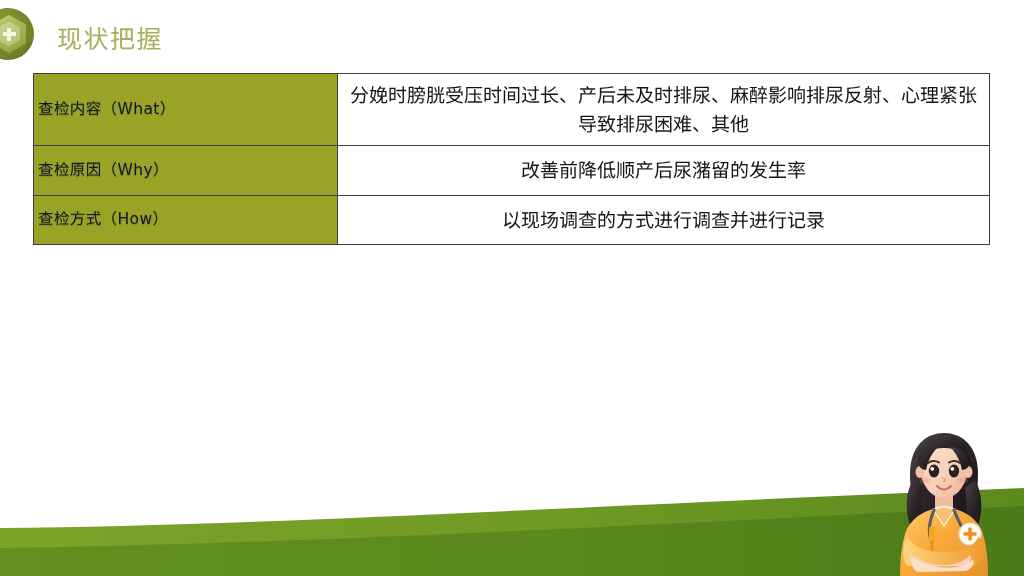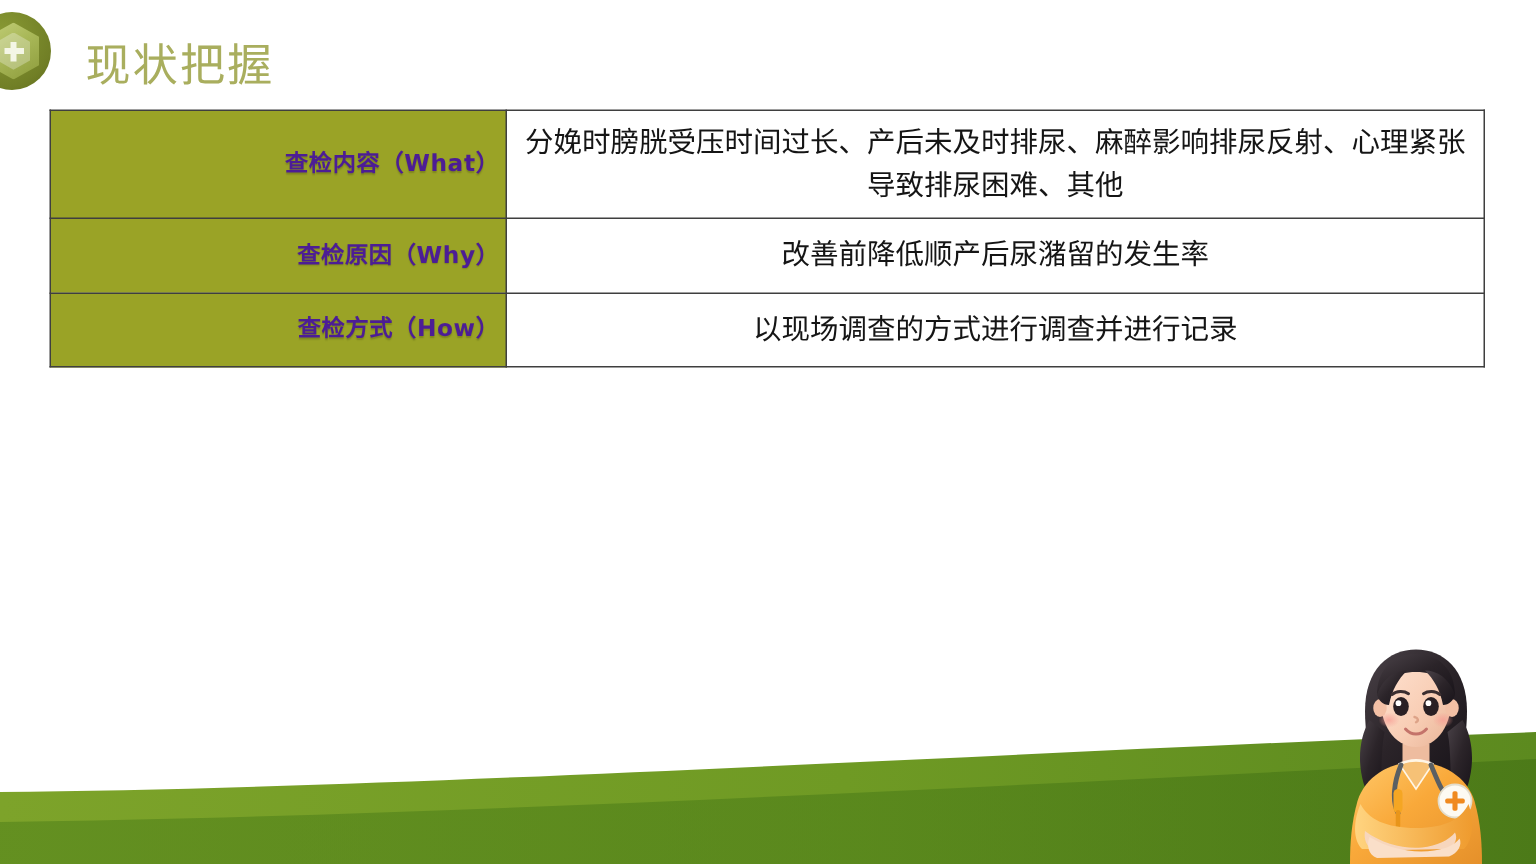--- a/index.html
+++ b/index.html
@@ -54,21 +54,21 @@
   #logo-cross-v, #logo-cross-h {
     position:absolute;
     background:#f4f6e6;
   }
   #logo-cross-v { width:3.5px; height:13px; }
   #logo-cross-h { width:13px; height:3.5px; }
 
   #slide-title {
     position:absolute;
     left:57px; top:19px;
-    font-size:30px;
+    font-size:25px;
     letter-spacing:1.5px;
     color:#a9ae5e;
     font-family:"DejaVu Sans","Liberation Sans",sans-serif;
     white-space:nowrap;
   }
 
   
   #wave-layer {
     position:absolute;
     left:0; bottom:0;
@@ -91,24 +91,24 @@
   }
 
   table#check-table td {
     border:1px solid #3f3f3f;
     vertical-align:middle;
   }
 
   td.label-cell {
     width:304px;
     background:#9aa326;
-    color:#4c1d95;
-    font-weight:bold;
+    color:#0f172a;
+    font-weight:normal;
     font-size:15.5px;
-    text-align:right;
+    text-align:left;
     letter-spacing:0.4px;
     text-shadow:0 1px 1px rgba(0,0,0,0.18);
     font-family:"DejaVu Sans","Liberation Sans",sans-serif;
     padding:6px 4px;
     line-height:1.35;
   }
 
   td.value-cell {
     background:#ffffff;
     color:#151515;

